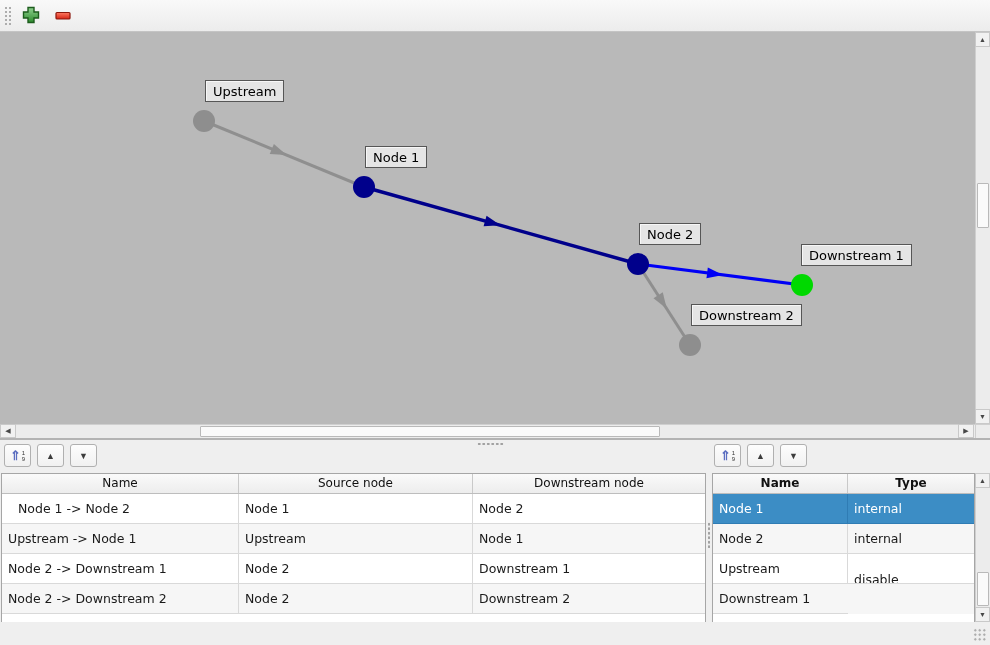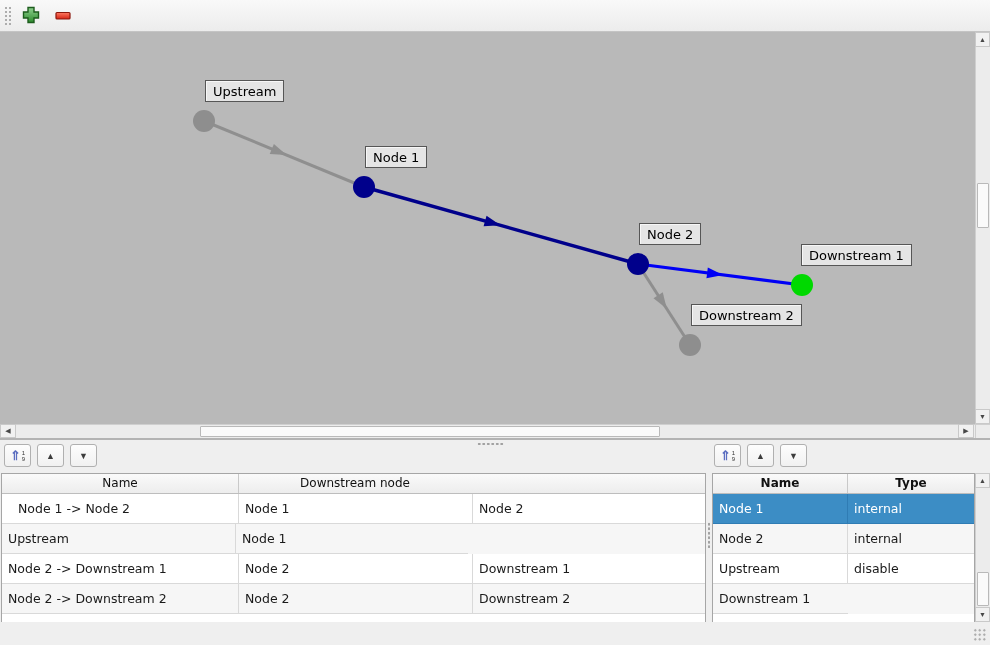--- a/index.html
+++ b/index.html
@@ -211,28 +211,30 @@
 <button class="mini-btn" style="left:747px;">
     <span>▲</span>
   </button>
 <button class="mini-btn" style="left:780px;">
     <span>▼</span>
   </button>
 
 <div class="tbl" style="left:1px; top:473px; width:705px; height:149px;">
   <div class="tbl-head">
     <div class="th" style="width:237px;">Name</div>
+    <div class="th" style="width:234px;">Source node</div>
     <div class="th" style="width:232px;">Downstream node</div>
   </div>
   <div class="tr">
     <div class="td" style="width:237px;padding-left:16px;">Node 1 -&gt; Node 2</div>
     <div class="td" style="width:234px;">Node 1</div>
     <div class="td" style="width:232px;">Node 2</div>
   </div>
   <div class="tr alt">
+    <div class="td" style="width:237px;">Upstream -&gt; Node 1</div>
     <div class="td" style="width:234px;">Upstream</div>
     <div class="td" style="width:232px;">Node 1</div>
   </div>
   <div class="tr">
     <div class="td" style="width:237px;">Node 2 -&gt; Downstream 1</div>
     <div class="td" style="width:234px;">Node 2</div>
     <div class="td" style="width:232px;">Downstream 1</div>
   </div>
   <div class="tr alt">
     <div class="td" style="width:237px;">Node 2 -&gt; Downstream 2</div>
@@ -254,21 +256,21 @@
   <div class="tr selected">
     <div class="td" style="width:135px;">Node 1</div>
     <div class="td" style="width:126px;">internal</div>
   </div>
   <div class="tr alt">
     <div class="td" style="width:135px;">Node 2</div>
     <div class="td" style="width:126px;">internal</div>
   </div>
   <div class="tr">
     <div class="td" style="width:135px;">Upstream</div>
-    <div class="td" style="width:126px;">disable</div>
+    <div class="td" style="width:126px;margin-top:11px;">disable</div>
   </div>
   <div class="tr alt">
     <div class="td" style="width:135px;">Downstream 1</div>
   </div>
   <div class="tr-empty"></div>
 </div>
 
 <div class="sb-v" style="left:975px; top:473px; width:15px; height:149px;">
   <button class="sb-btn" style="left:-1px; top:0;">
       <span>▲</span>

